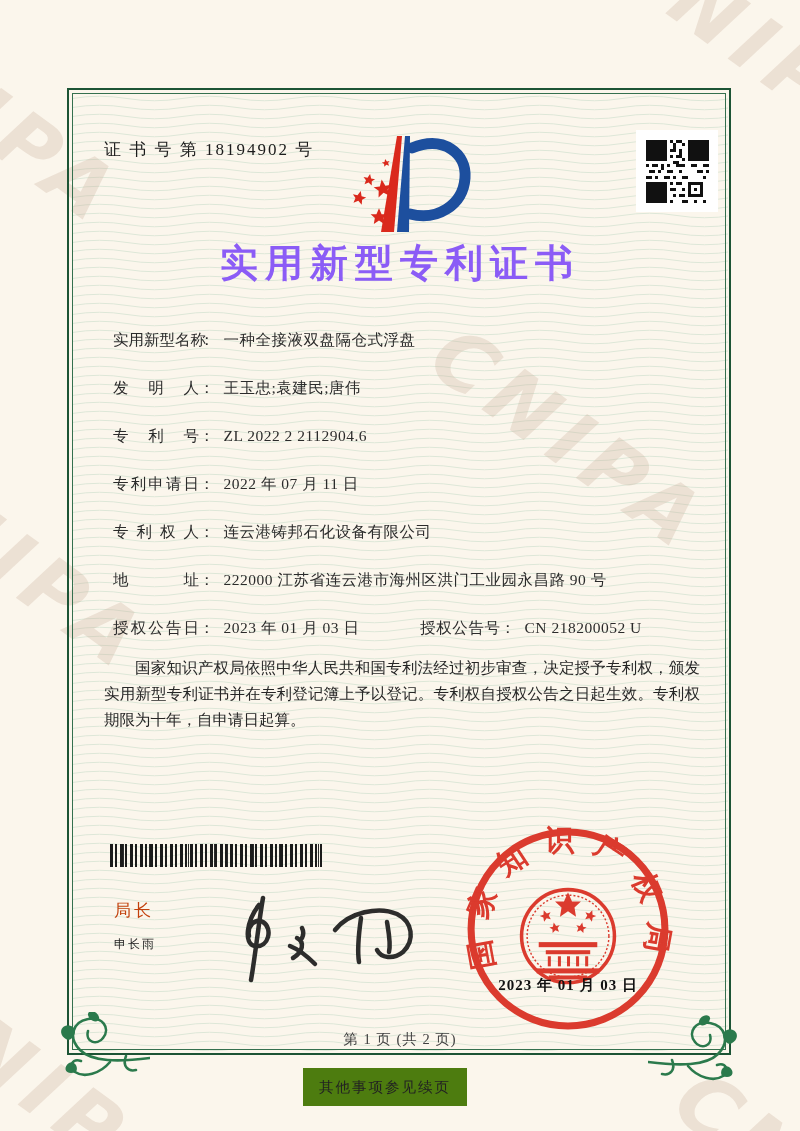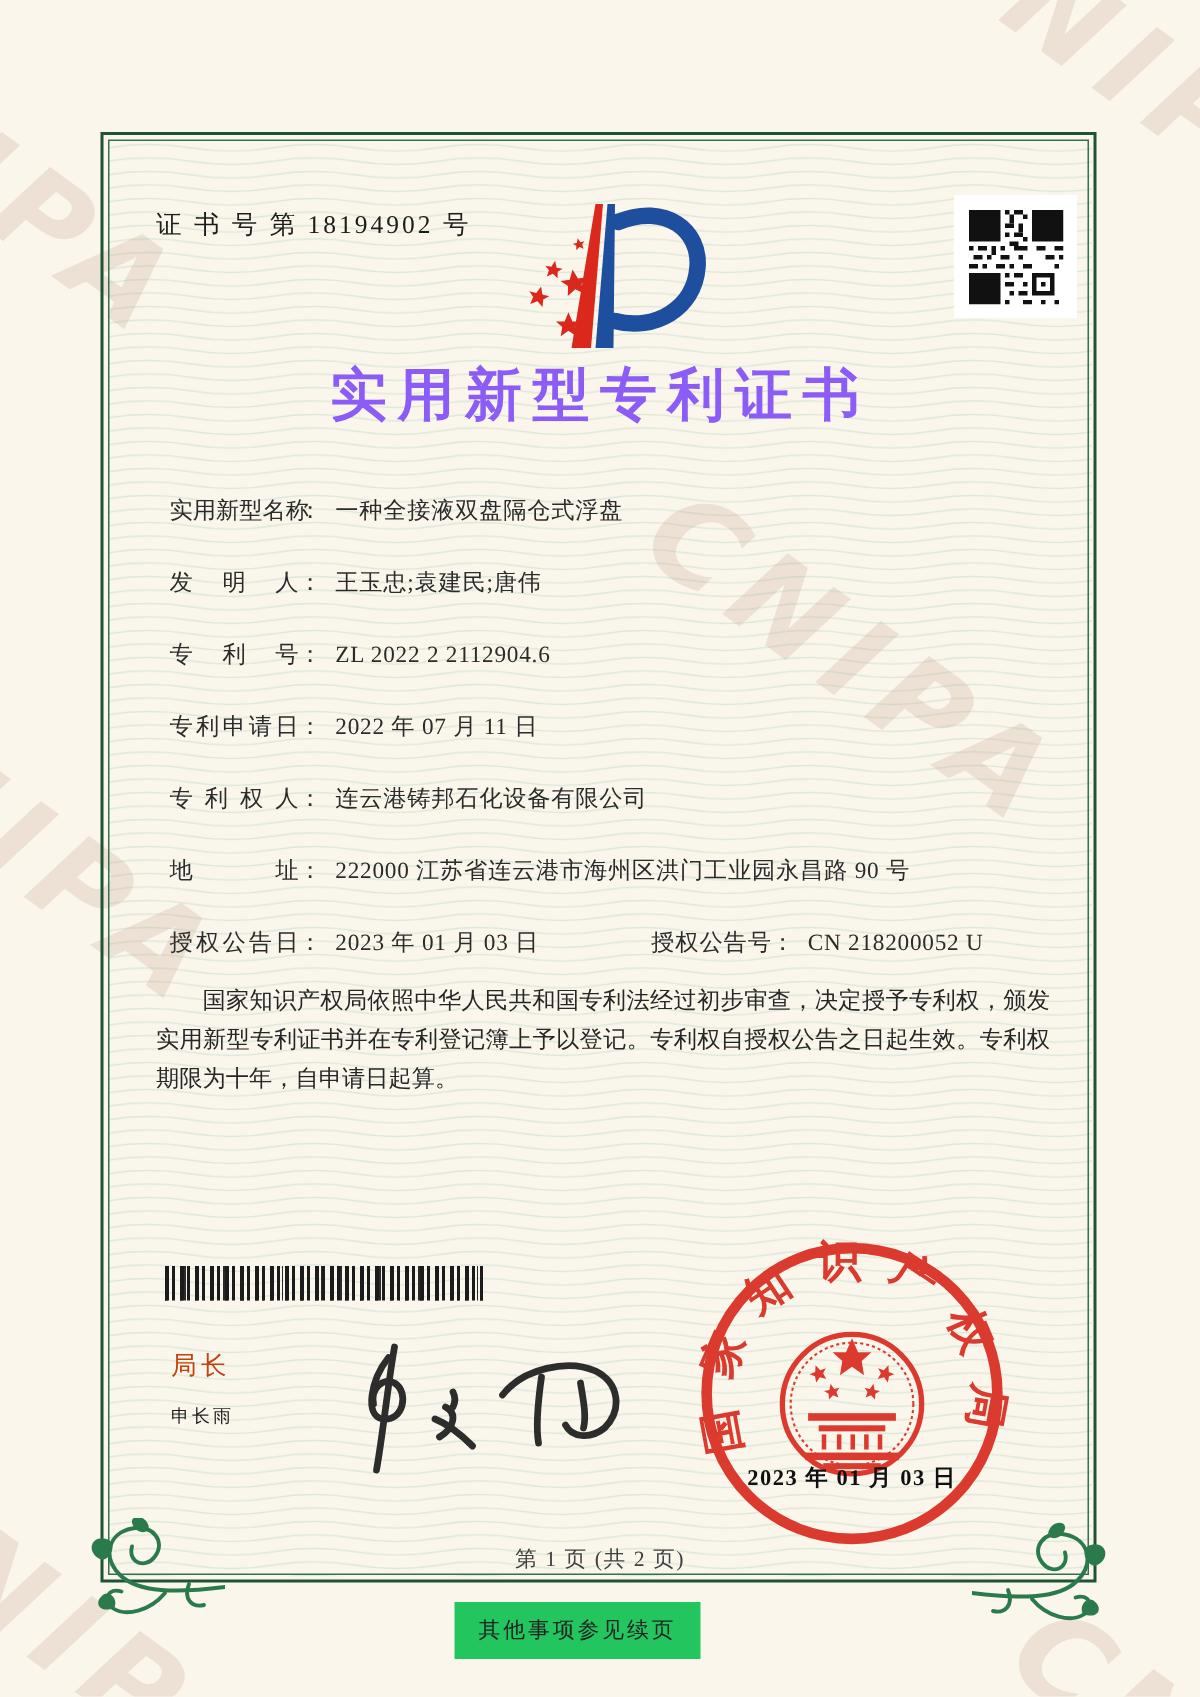--- a/index.html
+++ b/index.html
@@ -49,21 +49,21 @@
     position:absolute;left:0;right:0;top:238px;text-align:center;
     font-size:38px;font-weight:bold;letter-spacing:7px;color:#8b5cf6;
   }
 
   .fields{position:absolute;left:113px;top:330px;width:580px;font-size:15.5px;color:#2b2b2b;}
   .frow{position:absolute;left:0;white-space:nowrap;}
   .flabel{display:inline-block;width:86px;text-align:justify;text-align-last:justify;vertical-align:bottom;font-family:Liberation Mono, monospace;}
   .fcolon{display:inline-block;margin-right:9px;}
   .fvalue{letter-spacing:0.5px;}
   .fgroup2{position:absolute;left:307px;white-space:nowrap;}
-  .fgroup2 .flabel{width:80px;margin-left:14px;}
+  .fgroup2 .flabel{width:80px;}
 
   .body-text{
     position:absolute;left:104px;top:655px;width:596px;
     font-size:15.5px;line-height:26px;text-align:justify;color:#262626;
   }
   .body-text p{margin:0;text-indent:2em;}
 
   .barcode{
     position:absolute;left:110px;top:844px;width:212px;height:23px;
     background-image:
@@ -79,21 +79,21 @@
   .seal{position:absolute;left:462px;top:823px;width:212px;height:212px;z-index:4;opacity:.95;mix-blend-mode:multiply;}
   .seal-date{
     position:absolute;left:462px;top:976px;width:212px;text-align:center;
     font-size:15px;font-weight:600;letter-spacing:1px;color:#101010;z-index:5;
   }
 
   .page-num{position:absolute;left:0;right:0;top:1030px;text-align:center;font-size:14.5px;letter-spacing:1px;color:#404040;}
 
   .cont-note{
     position:absolute;left:303px;top:1068px;width:164px;height:38px;
-    background:#22c55e;text-align:center;line-height:38px;
+    background:#4d7c0f;text-align:center;line-height:38px;
     font-size:14.5px;letter-spacing:2px;color:#222;z-index:3;
   }
 </style>
 </head>
 <body>
 
 <div class="page">
 
   <svg class="guilloche" width="656" height="957" aria-hidden="true">
     <defs>

